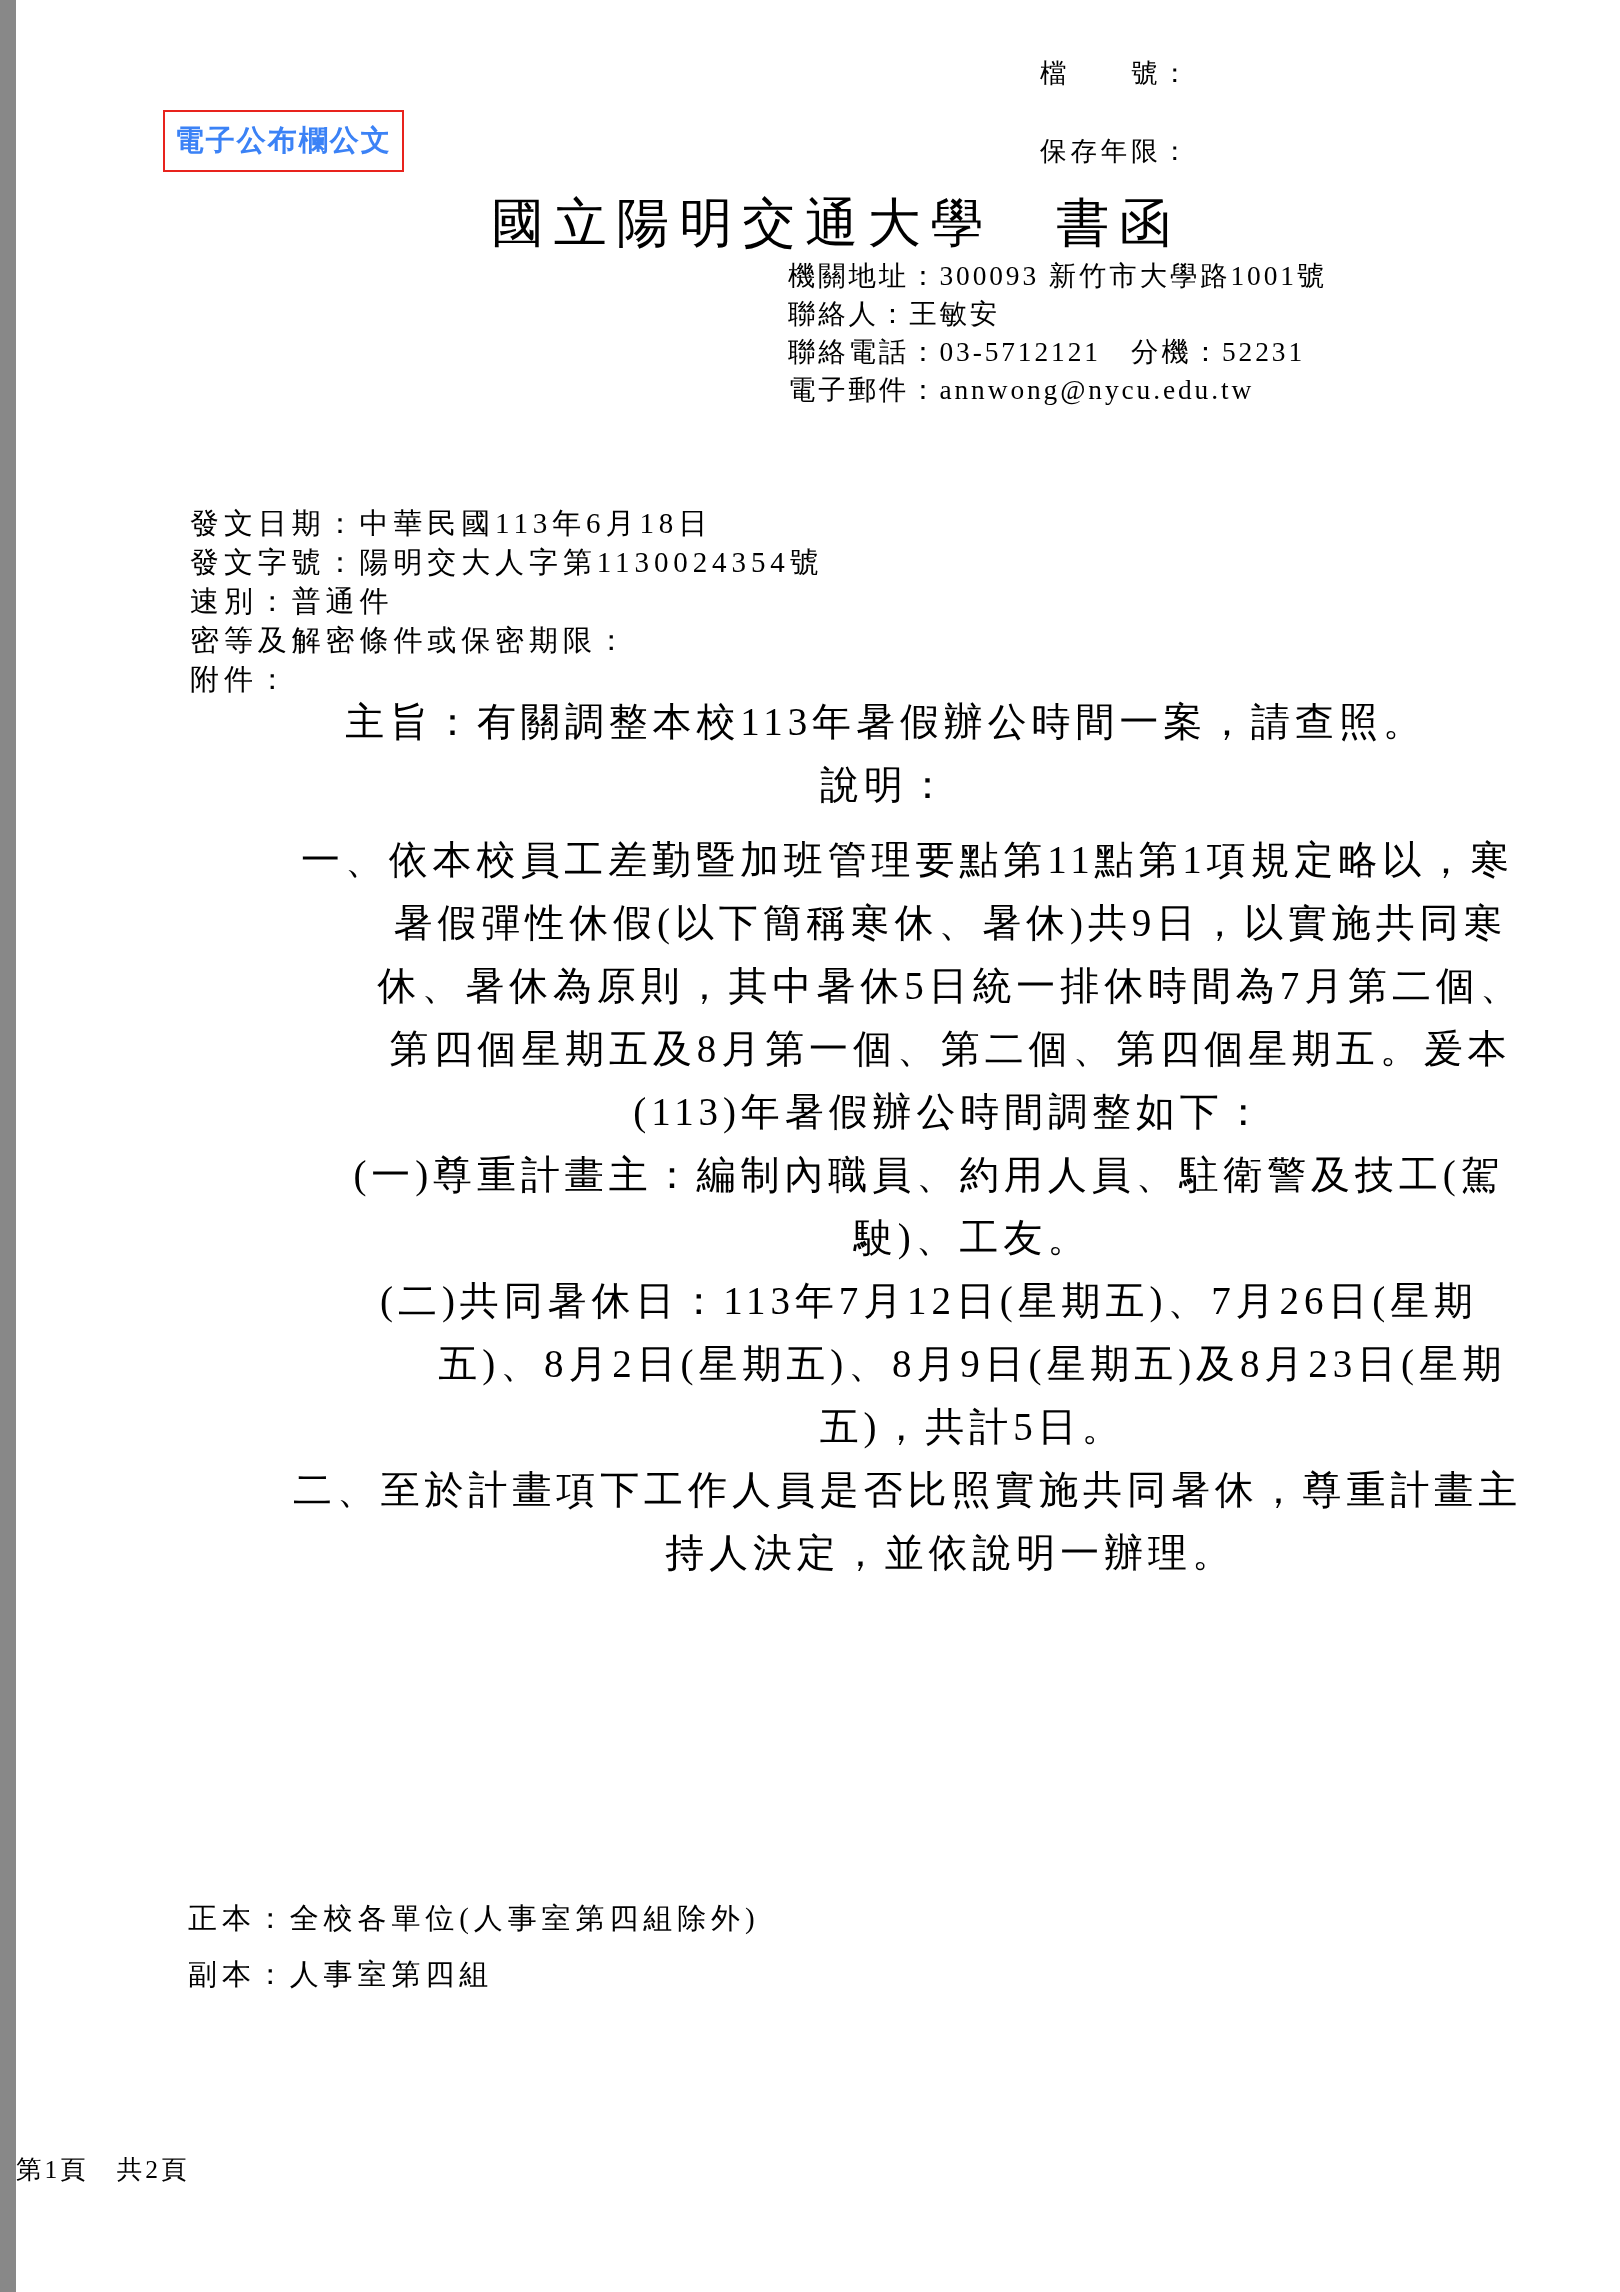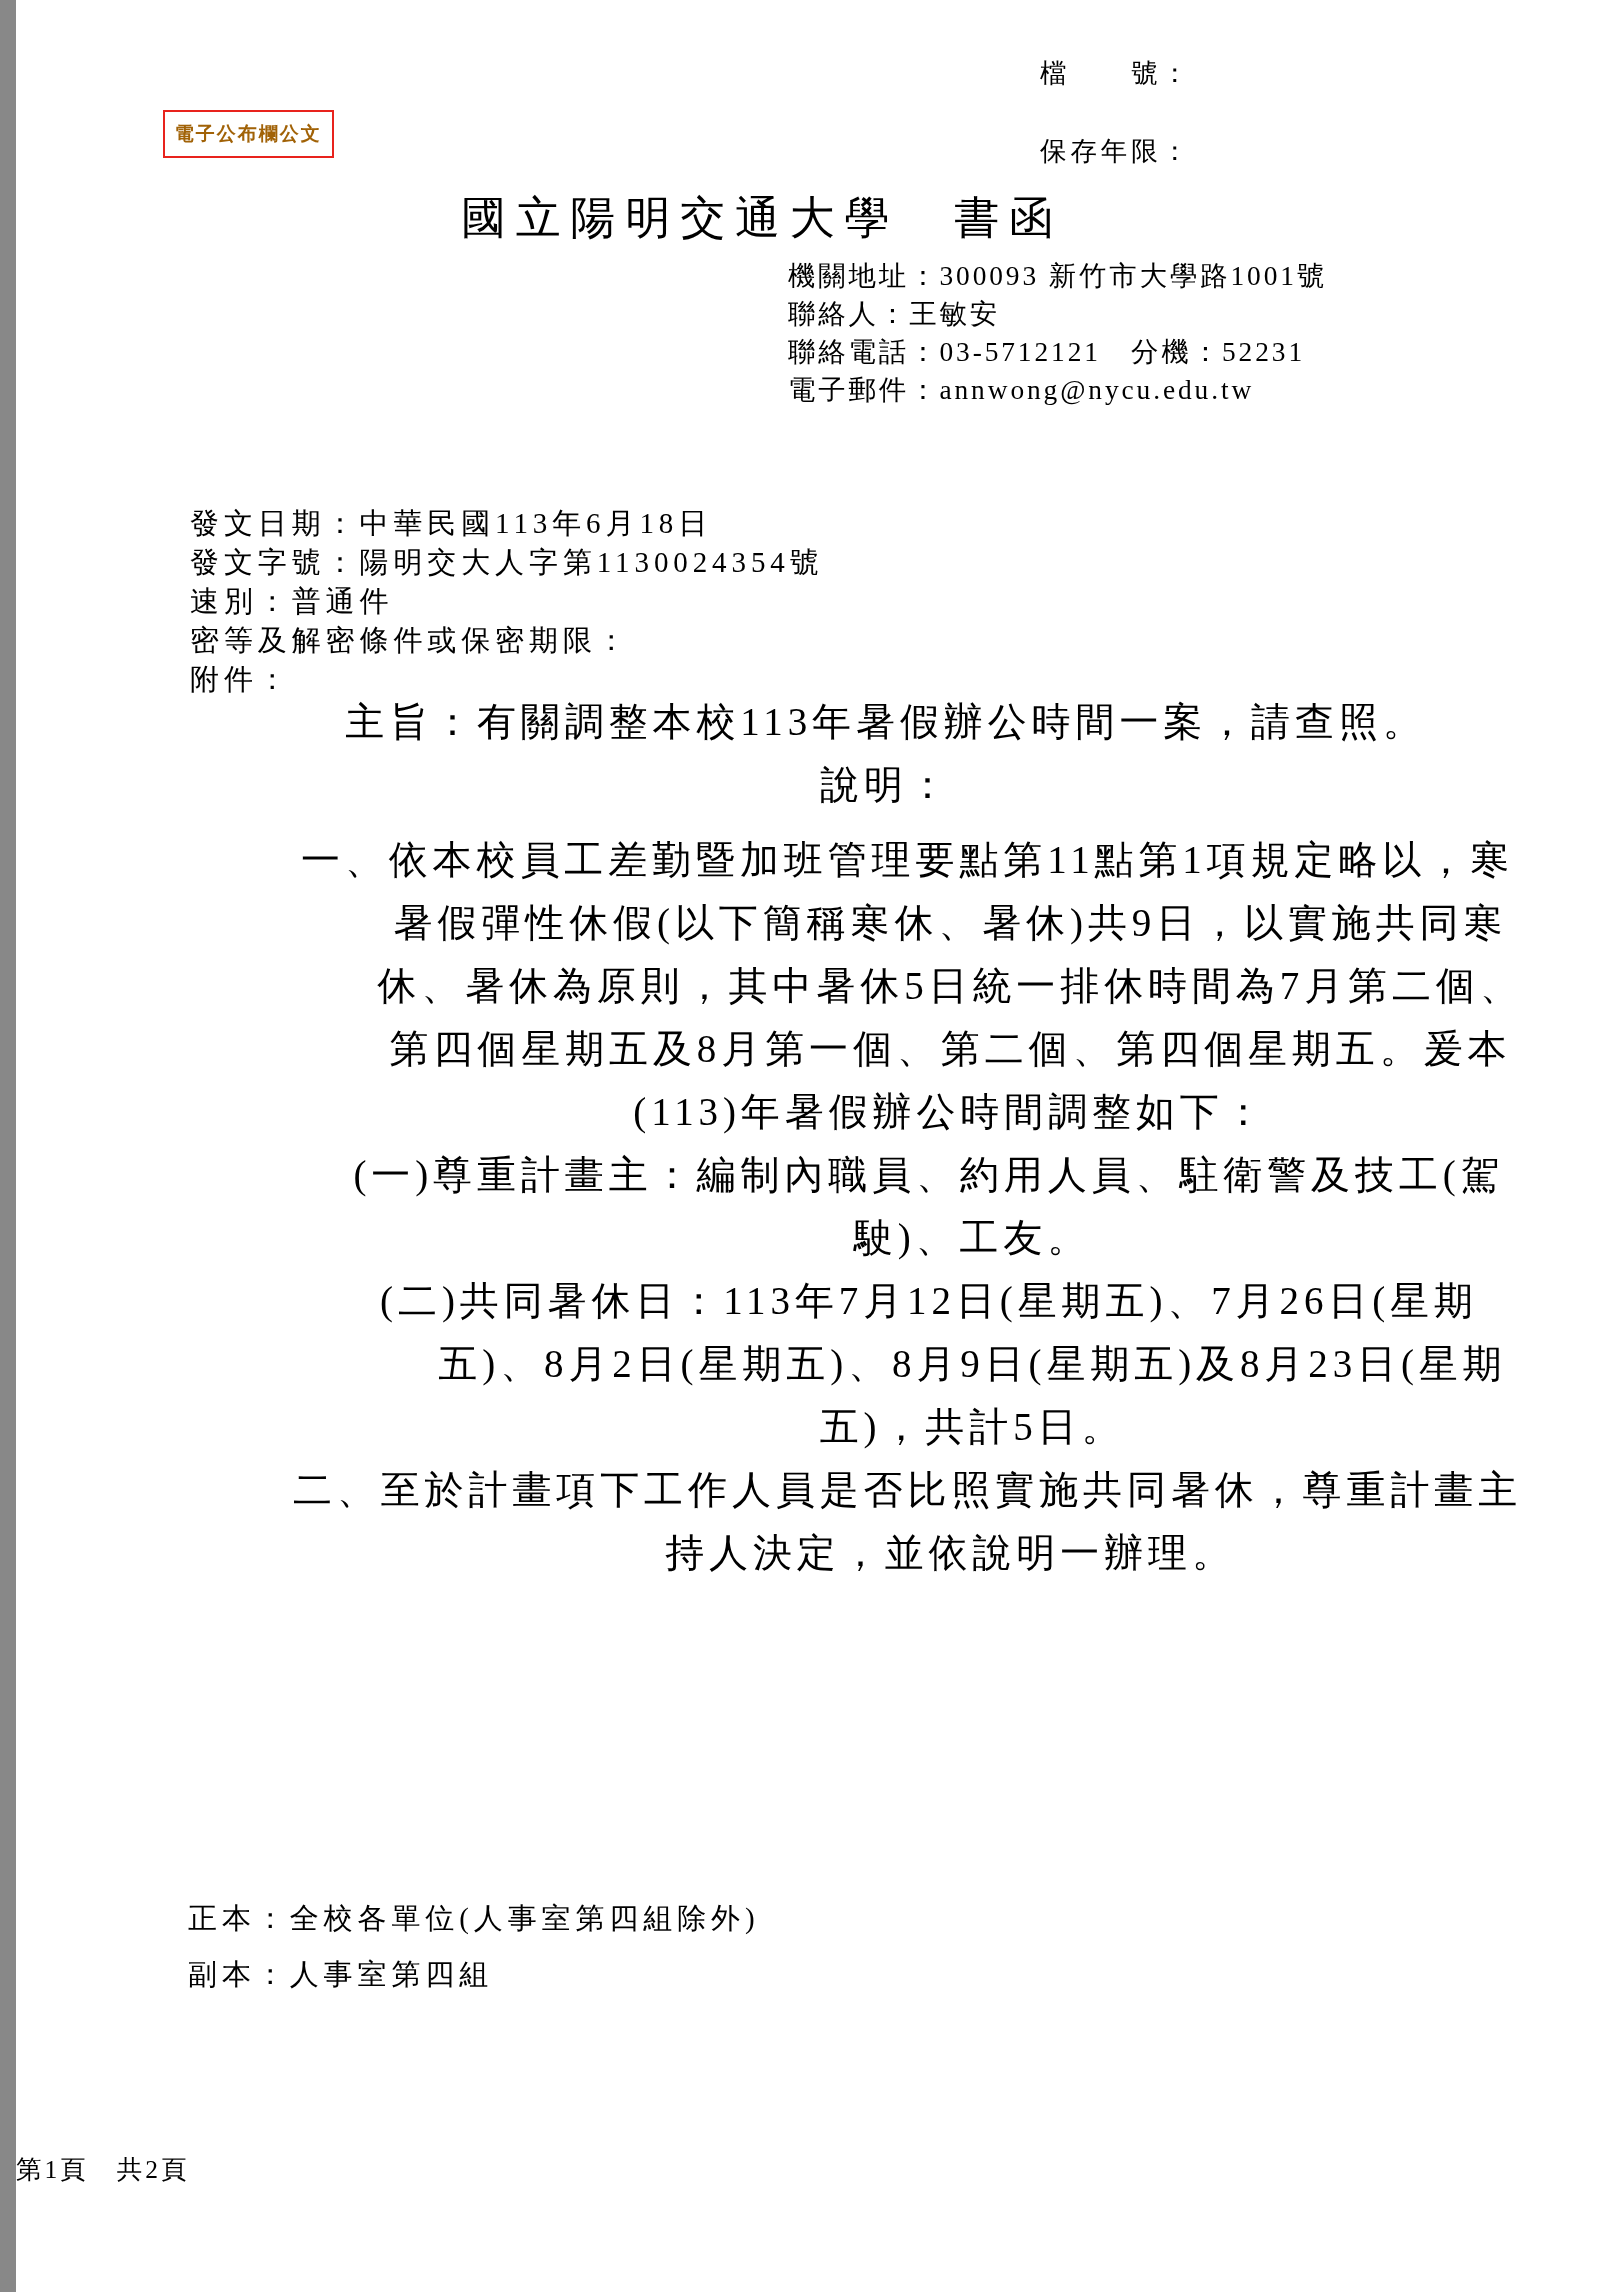--- a/index.html
+++ b/index.html
@@ -14,27 +14,27 @@
   }
   .abs{position:absolute;}
   .pre{white-space:pre-line;}
 
   .file-no{top:55px;left:1024px;font-size:26.5px;letter-spacing:3.9px;}
   .retention{top:133px;left:1024px;font-size:26.5px;letter-spacing:3.9px;}
 
   .stamp-box{
     top:110px;left:147px;
     border:2.9px solid #e8231d;
-    color:#a16207;
-    font-size:19px;letter-spacing:2px;
+    color:#3b82f6;
+    font-size:29px;letter-spacing:2px;
     padding:8.8px 9.8px;
     font-weight:bold;
   }
 
-  .doc-title{top:188px;left:445px;font-size:45px;letter-spacing:9.8px;}
+  .doc-title{top:188px;left:475px;font-size:53px;letter-spacing:9.8px;}
 
   .contact{top:257px;left:772px;font-size:27.4px;letter-spacing:2.9px;line-height:38px;}
 
   .recipient{top:416px;left:172px;font-size:39px;letter-spacing:5.9px;}
 
   .meta{top:504px;left:174px;font-size:29px;letter-spacing:4.9px;line-height:39px;}
 
   .doc-body{top:690px;left:174px;width:1392px;font-size:39px;letter-spacing:4.9px;line-height:63px;text-align:center;}
   .doc-body p{margin:0;}
   .p-subject{padding-left:130px;text-indent:-130px;}

